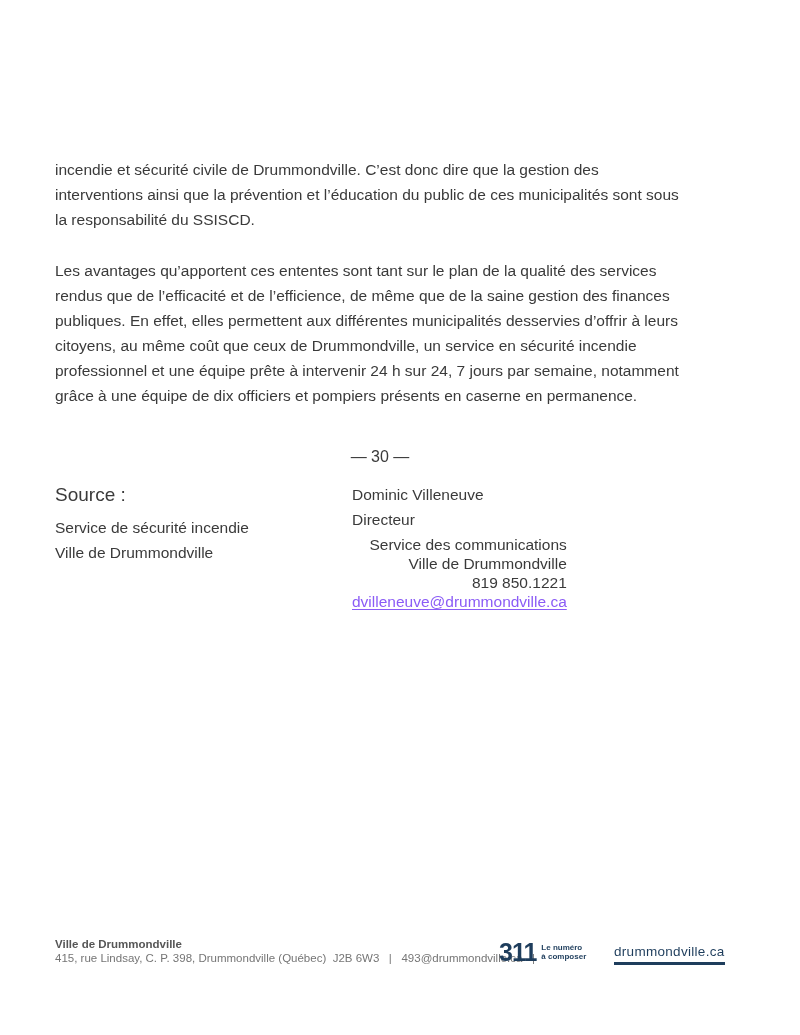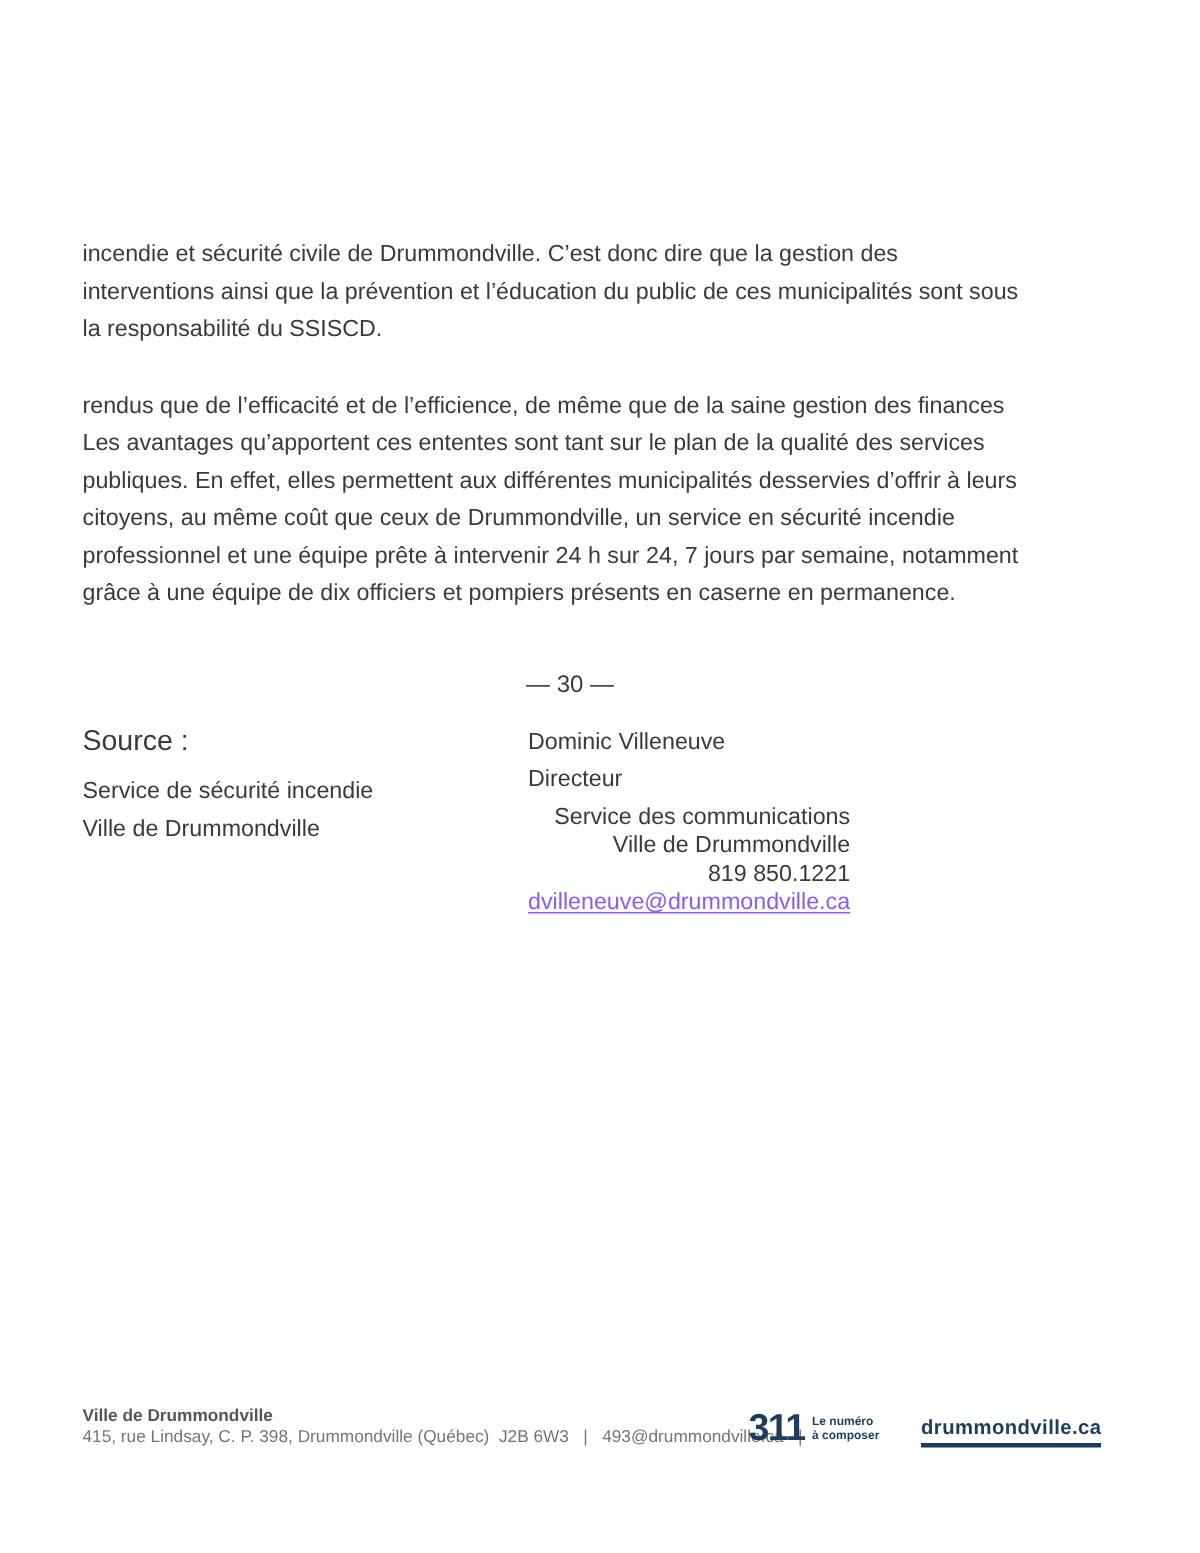--- a/index.html
+++ b/index.html
@@ -98,41 +98,41 @@
     font-size: 8px;
     font-weight: bold;
     line-height: 9.5px;
     white-space: nowrap;
   }
 
   .logo-site {
     left: 614px;
     top: 896px;
     font-size: 13.5px;
-    font-weight: 700;
+    font-weight: 400;
     letter-spacing: 0.3px;
     color: #1e3d5c;
     border-bottom: 3px solid #1e3d5c;
     padding-bottom: 3px;
     white-space: nowrap;
     cursor: pointer;
   }
 </style>
 </head>
 <body>
 
 <div class="abs para" id="para-1">
   <div class="line">incendie et sécurité civile de Drummondville. C’est donc dire que la gestion des</div>
   <div class="line">interventions ainsi que la prévention et l’éducation du public de ces municipalités sont sous</div>
   <div class="line">la responsabilité du SSISCD.</div>
 </div>
 
 <div class="abs para" id="para-2">
+  <div class="line">Les avantages qu’apportent ces ententes sont tant sur le plan de la qualité des services</div>
   <div class="line">rendus que de l’efficacité et de l’efficience, de même que de la saine gestion des finances</div>
-  <div class="line">Les avantages qu’apportent ces ententes sont tant sur le plan de la qualité des services</div>
   <div class="line">publiques. En effet, elles permettent aux différentes municipalités desservies d’offrir à leurs</div>
   <div class="line">citoyens, au même coût que ceux de Drummondville, un service en sécurité incendie</div>
   <div class="line">professionnel et une équipe prête à intervenir 24 h sur 24, 7 jours par semaine, notamment</div>
   <div class="line">grâce à une équipe de dix officiers et pompiers présents en caserne en permanence.</div>
 </div>
 
 <div class="abs end-mark">— 30 —</div>
 
 <div class="abs contact-col" id="source-col">
   <div class="contact-label">Source :</div>

